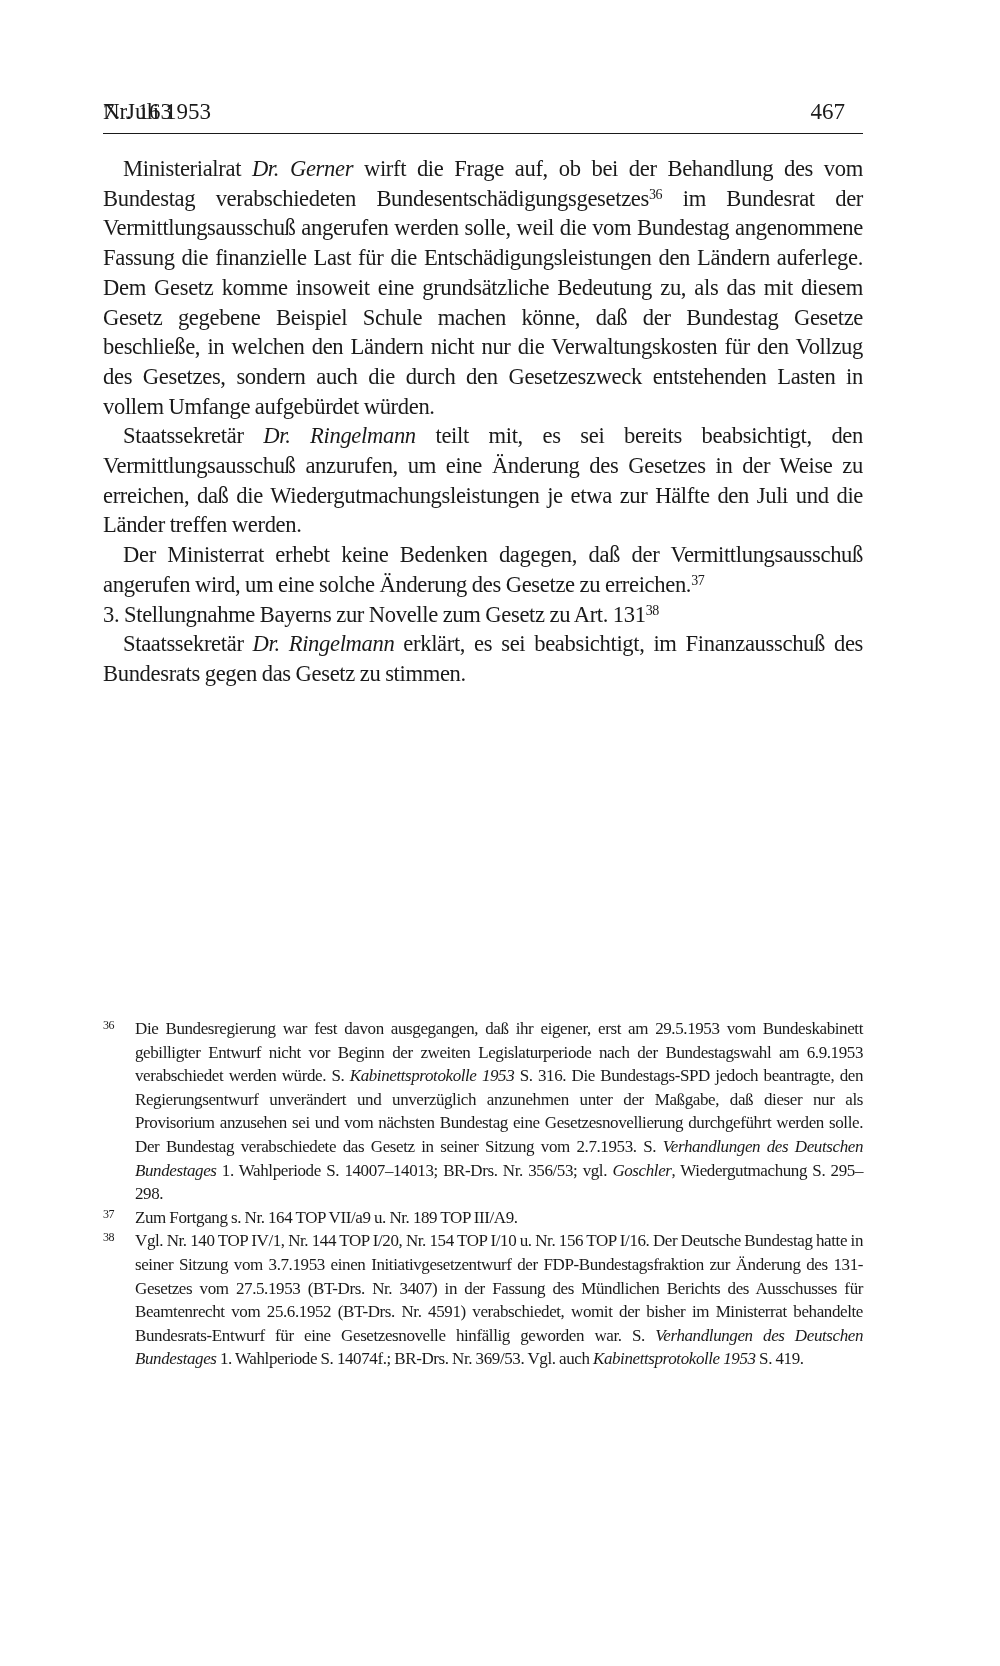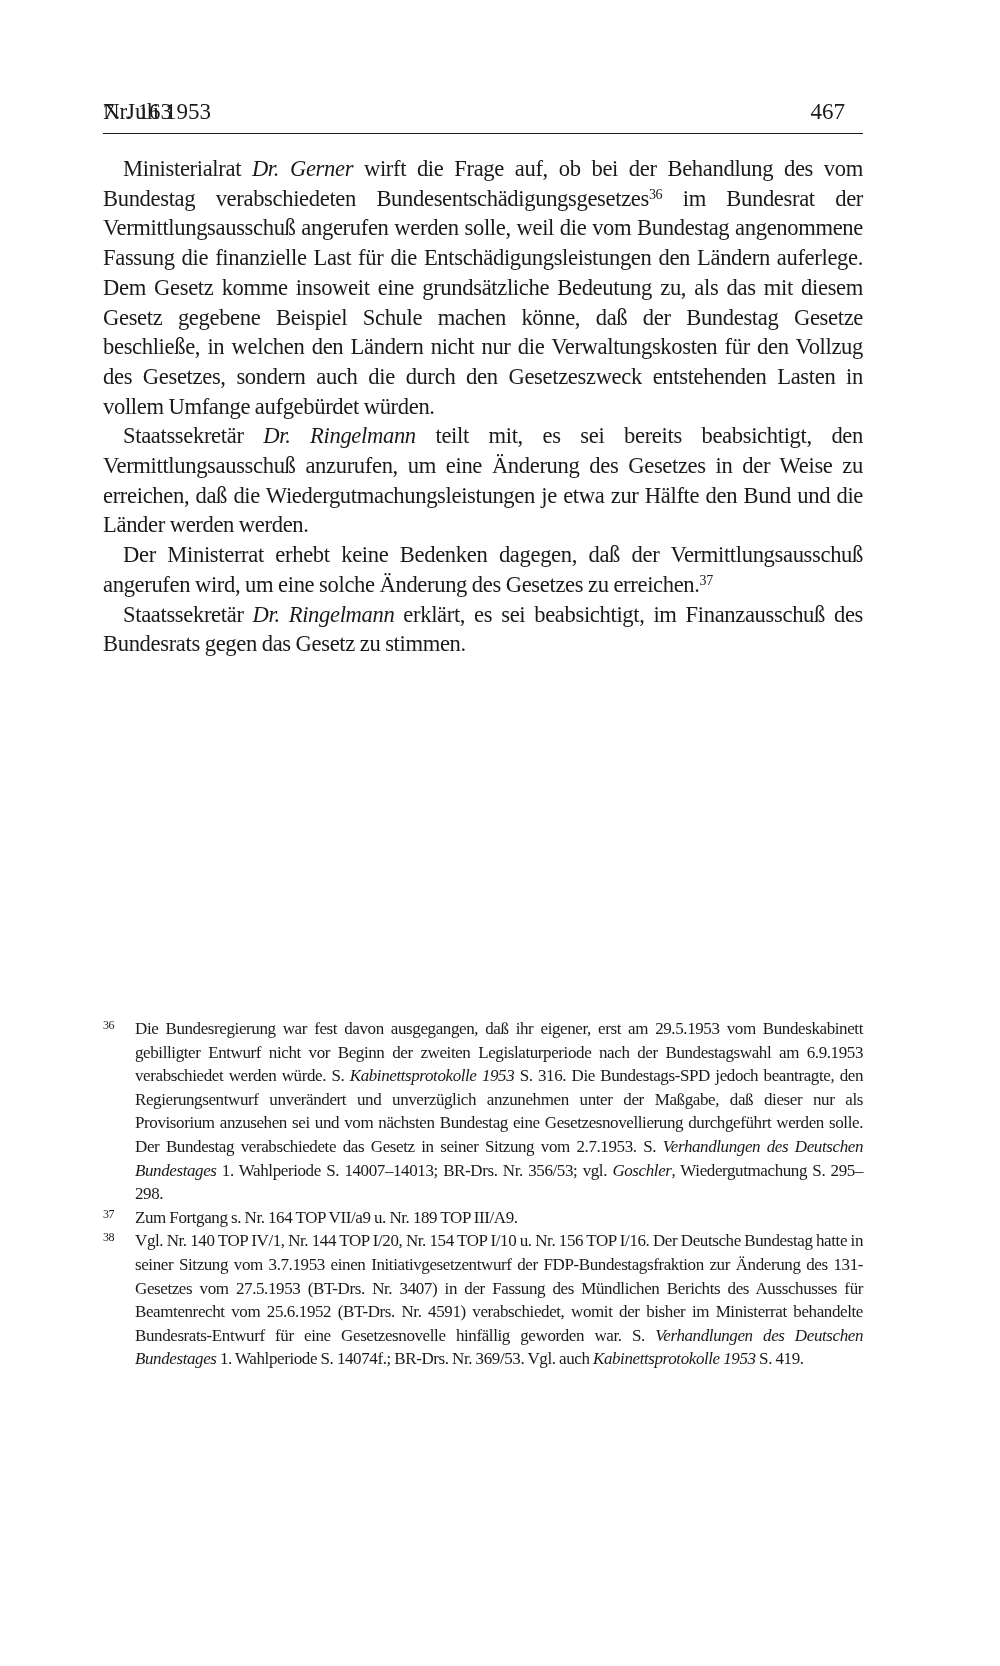--- a/index.html
+++ b/index.html
@@ -28,22 +28,23 @@
 <div class="page">
   <div class="running-head">
     <span class="left">Nr. 163</span>
     <span class="center">7. Juli 1953</span>
     <span class="right">467</span>
     <div class="head-rule"></div>
   </div>
 
   <div class="body-text">
     <p><span>Ministerialrat </span><i>Dr. Gerner</i><span> wirft die Frage auf, ob bei der Behandlung des vom Bundestag verabschiedeten Bundesentschädigungsgesetzes</span><sup>36</sup><span> im Bundesrat der Vermittlungsausschuß angerufen werden solle, weil die vom Bundestag angenommene Fassung die finanzielle Last für die Entschädigungsleistungen den Ländern auferlege. Dem Gesetz komme insoweit eine grundsätzliche Bedeutung zu, als das mit diesem Gesetz gegebene Beispiel Schule machen könne, daß der Bundestag Gesetze beschließe, in welchen den Ländern nicht nur die Verwaltungskosten für den Vollzug des Gesetzes, sondern auch die durch den Gesetzeszweck entstehenden Lasten in vollem Umfange aufgebürdet würden.</span></p>
-    <p><span>Staatssekretär </span><i>Dr. Ringelmann</i><span> teilt mit, es sei bereits beabsichtigt, den Vermittlungsausschuß anzurufen, um eine Änderung des Gesetzes in der Weise zu erreichen, daß die Wiedergutmachungsleistungen je etwa zur Hälfte den Bund und die Länder werden werden.</span></p>
-    <p><span>Der Ministerrat erhebt keine Bedenken dagegen, daß der Vermittlungsausschuß angerufen wird, um eine solche Änderung des Gesetzes zu erreichen.</span><sup>37</sup></p>
+    <p><span>Staatssekretär </span><i>Dr. Ringelmann</i><span> teilt mit, es sei bereits beabsichtigt, den Vermittlungsausschuß anzurufen, um eine Änderung des Gesetzes in der Weise zu erreichen, daß die Wiedergutmachungsleistungen je etwa zur Hälfte den Juli und die Länder treffen werden.</span></p>
+    <p><span>Der Ministerrat erhebt keine Bedenken dagegen, daß der Vermittlungsausschuß angerufen wird, um eine solche Änderung des Gesetze zu erreichen.</span><sup>37</sup></p>
+    <p class="noindent"><span>3. Stellungnahme Bayerns zur Novelle zum Gesetz zu Art. 131</span><sup>38</sup></p>
     <p><span>Staatssekretär </span><i>Dr. Ringelmann</i><span> erklärt, es sei beabsichtigt, im Finanzausschuß des Bundesrats gegen das Gesetz zu stimmen.</span></p>
   </div>
 
   <div class="footnotes">
     <div class="fn">
       <span class="num">36</span>
       <span>Die Bundesregierung war fest davon ausgegangen, daß ihr eigener, erst am 29.5.1953 vom Bundeskabinett gebilligter Entwurf nicht vor Beginn der zweiten Legislaturperiode nach der Bundestagswahl am 6.9.1953 verabschiedet werden würde. S. </span><i>Kabinettsprotokolle 1953</i><span> S. 316. Die Bundestags-SPD jedoch beantragte, den Regierungsentwurf unverändert und unverzüglich anzunehmen unter der Maßgabe, daß dieser nur als Provisorium anzusehen sei und vom nächsten Bundestag eine Gesetzesnovellierung durchgeführt werden solle. Der Bundestag verabschiedete das Gesetz in seiner Sitzung vom 2.7.1953. S. </span><i>Verhandlungen des Deutschen Bundestages</i><span> 1. Wahlperiode S. 14007–14013; BR-Drs. Nr. 356/53; vgl. </span><i>Goschler</i><span>, Wiedergutmachung S. 295–298.</span>
     </div>
     <div class="fn">
       <span class="num">37</span>

